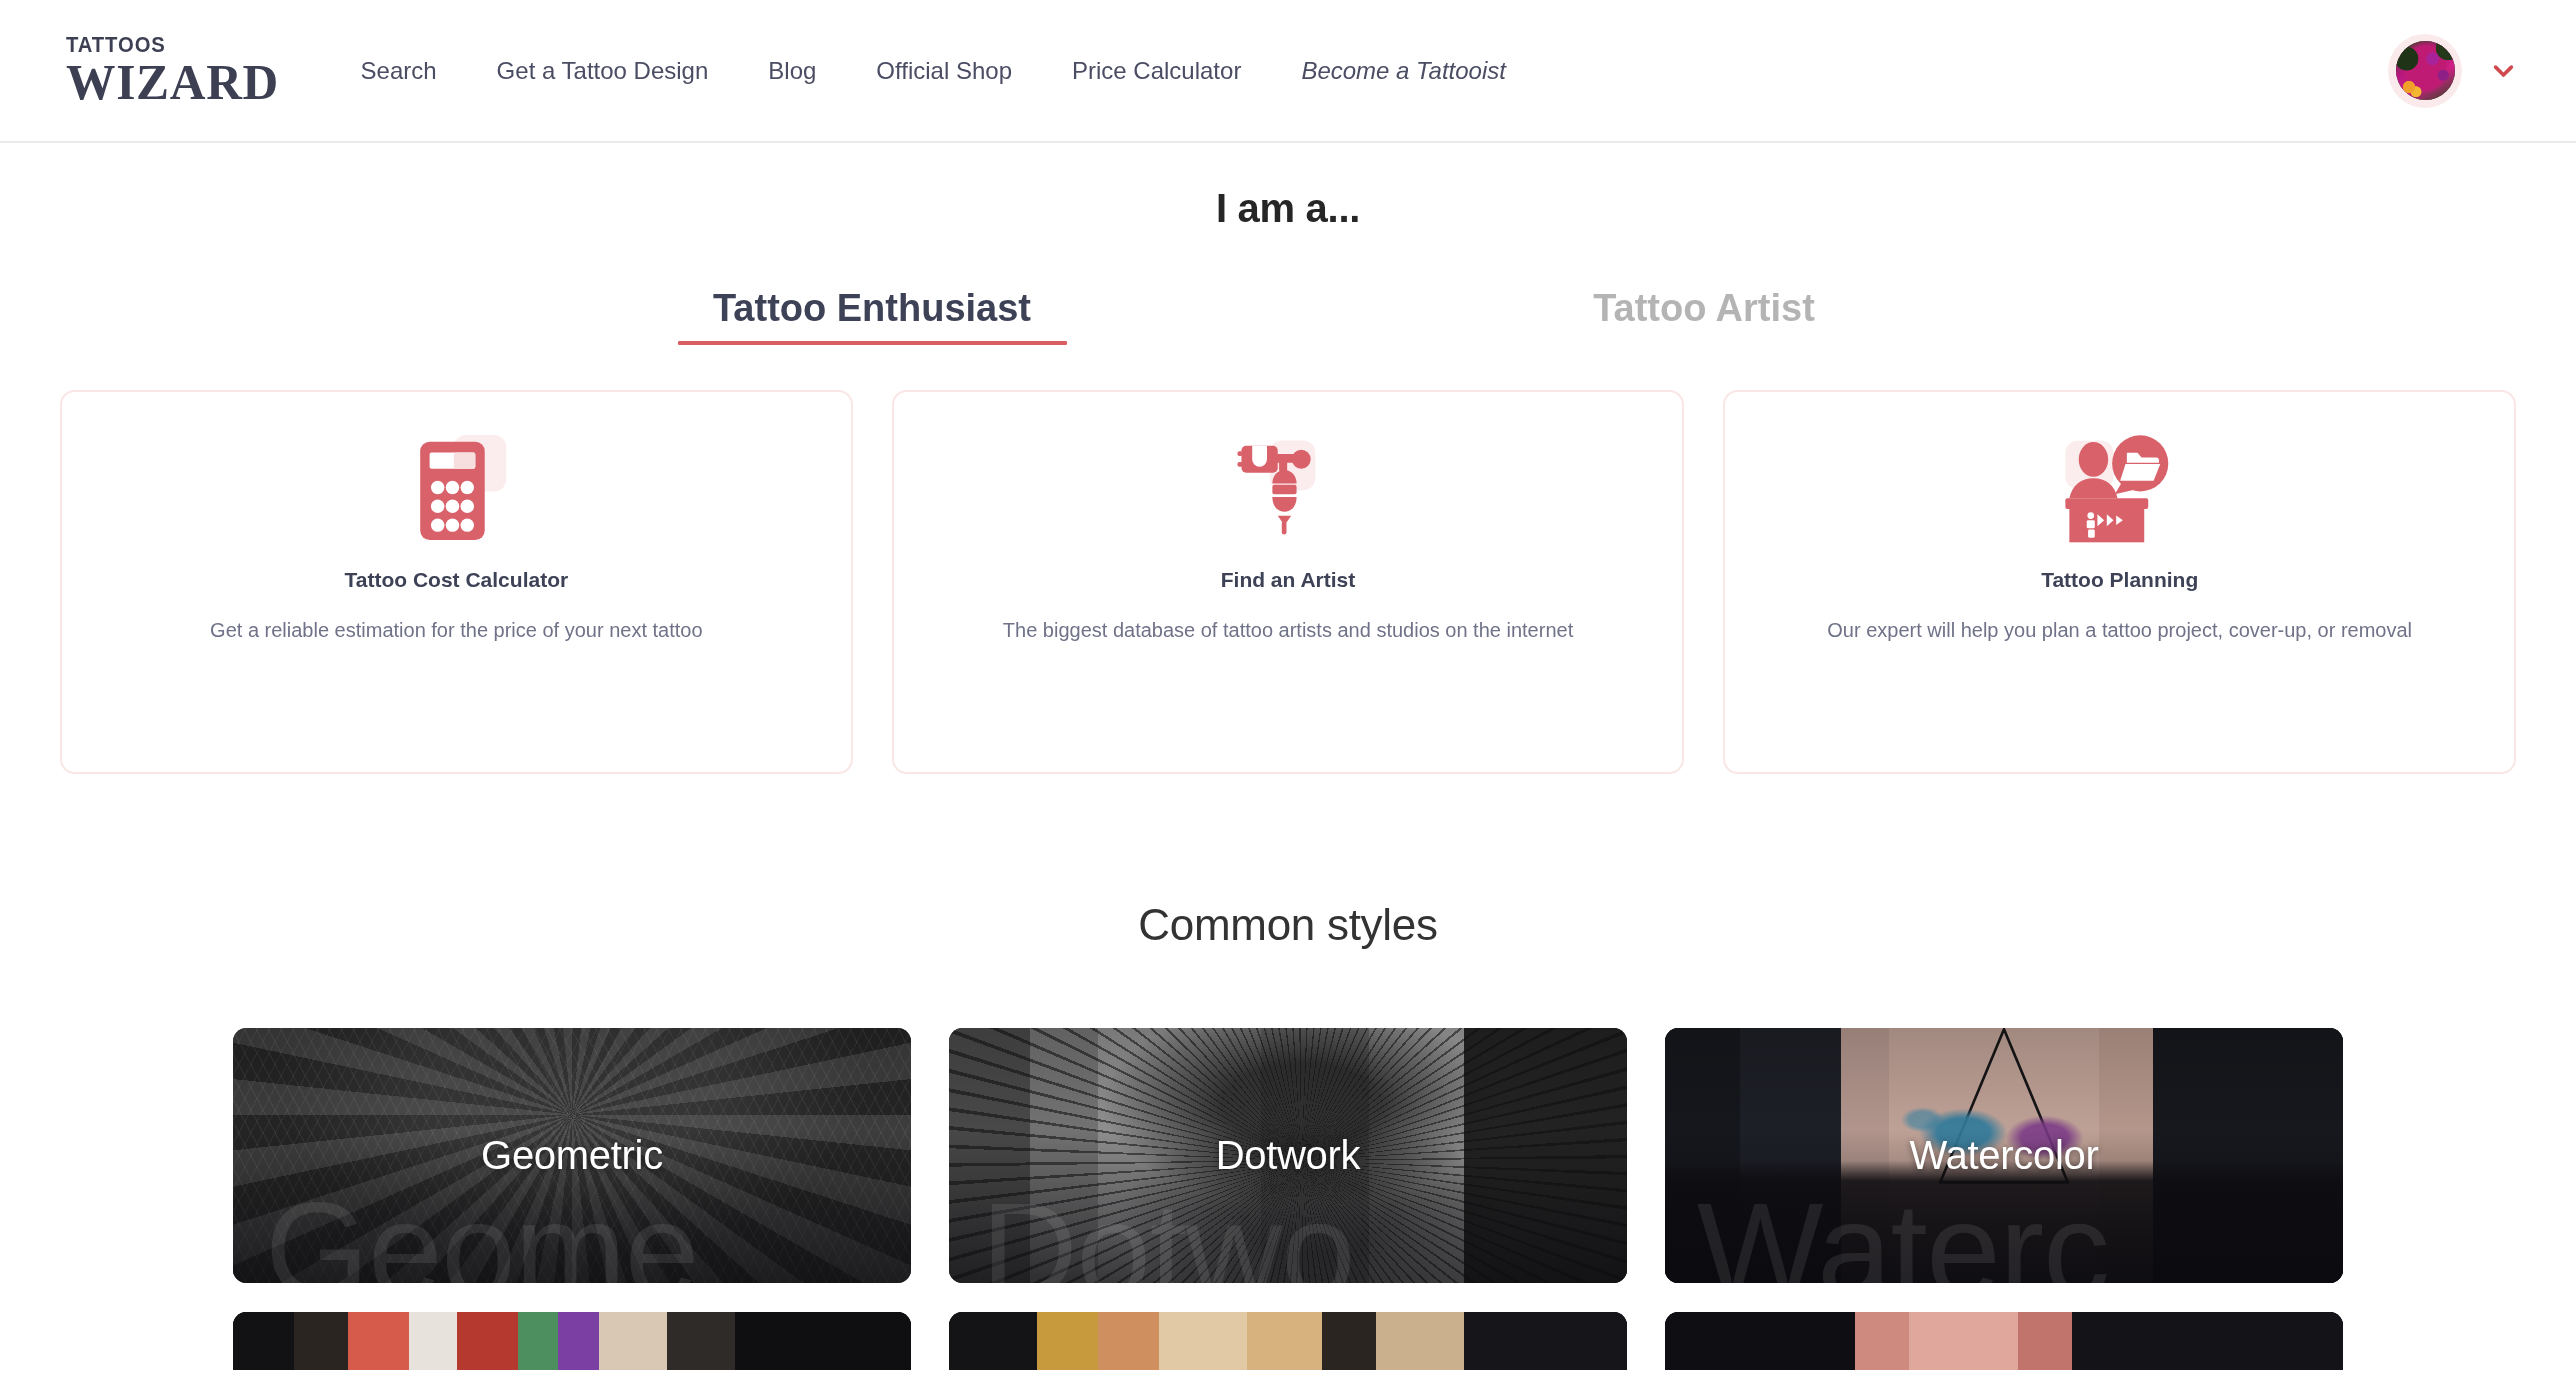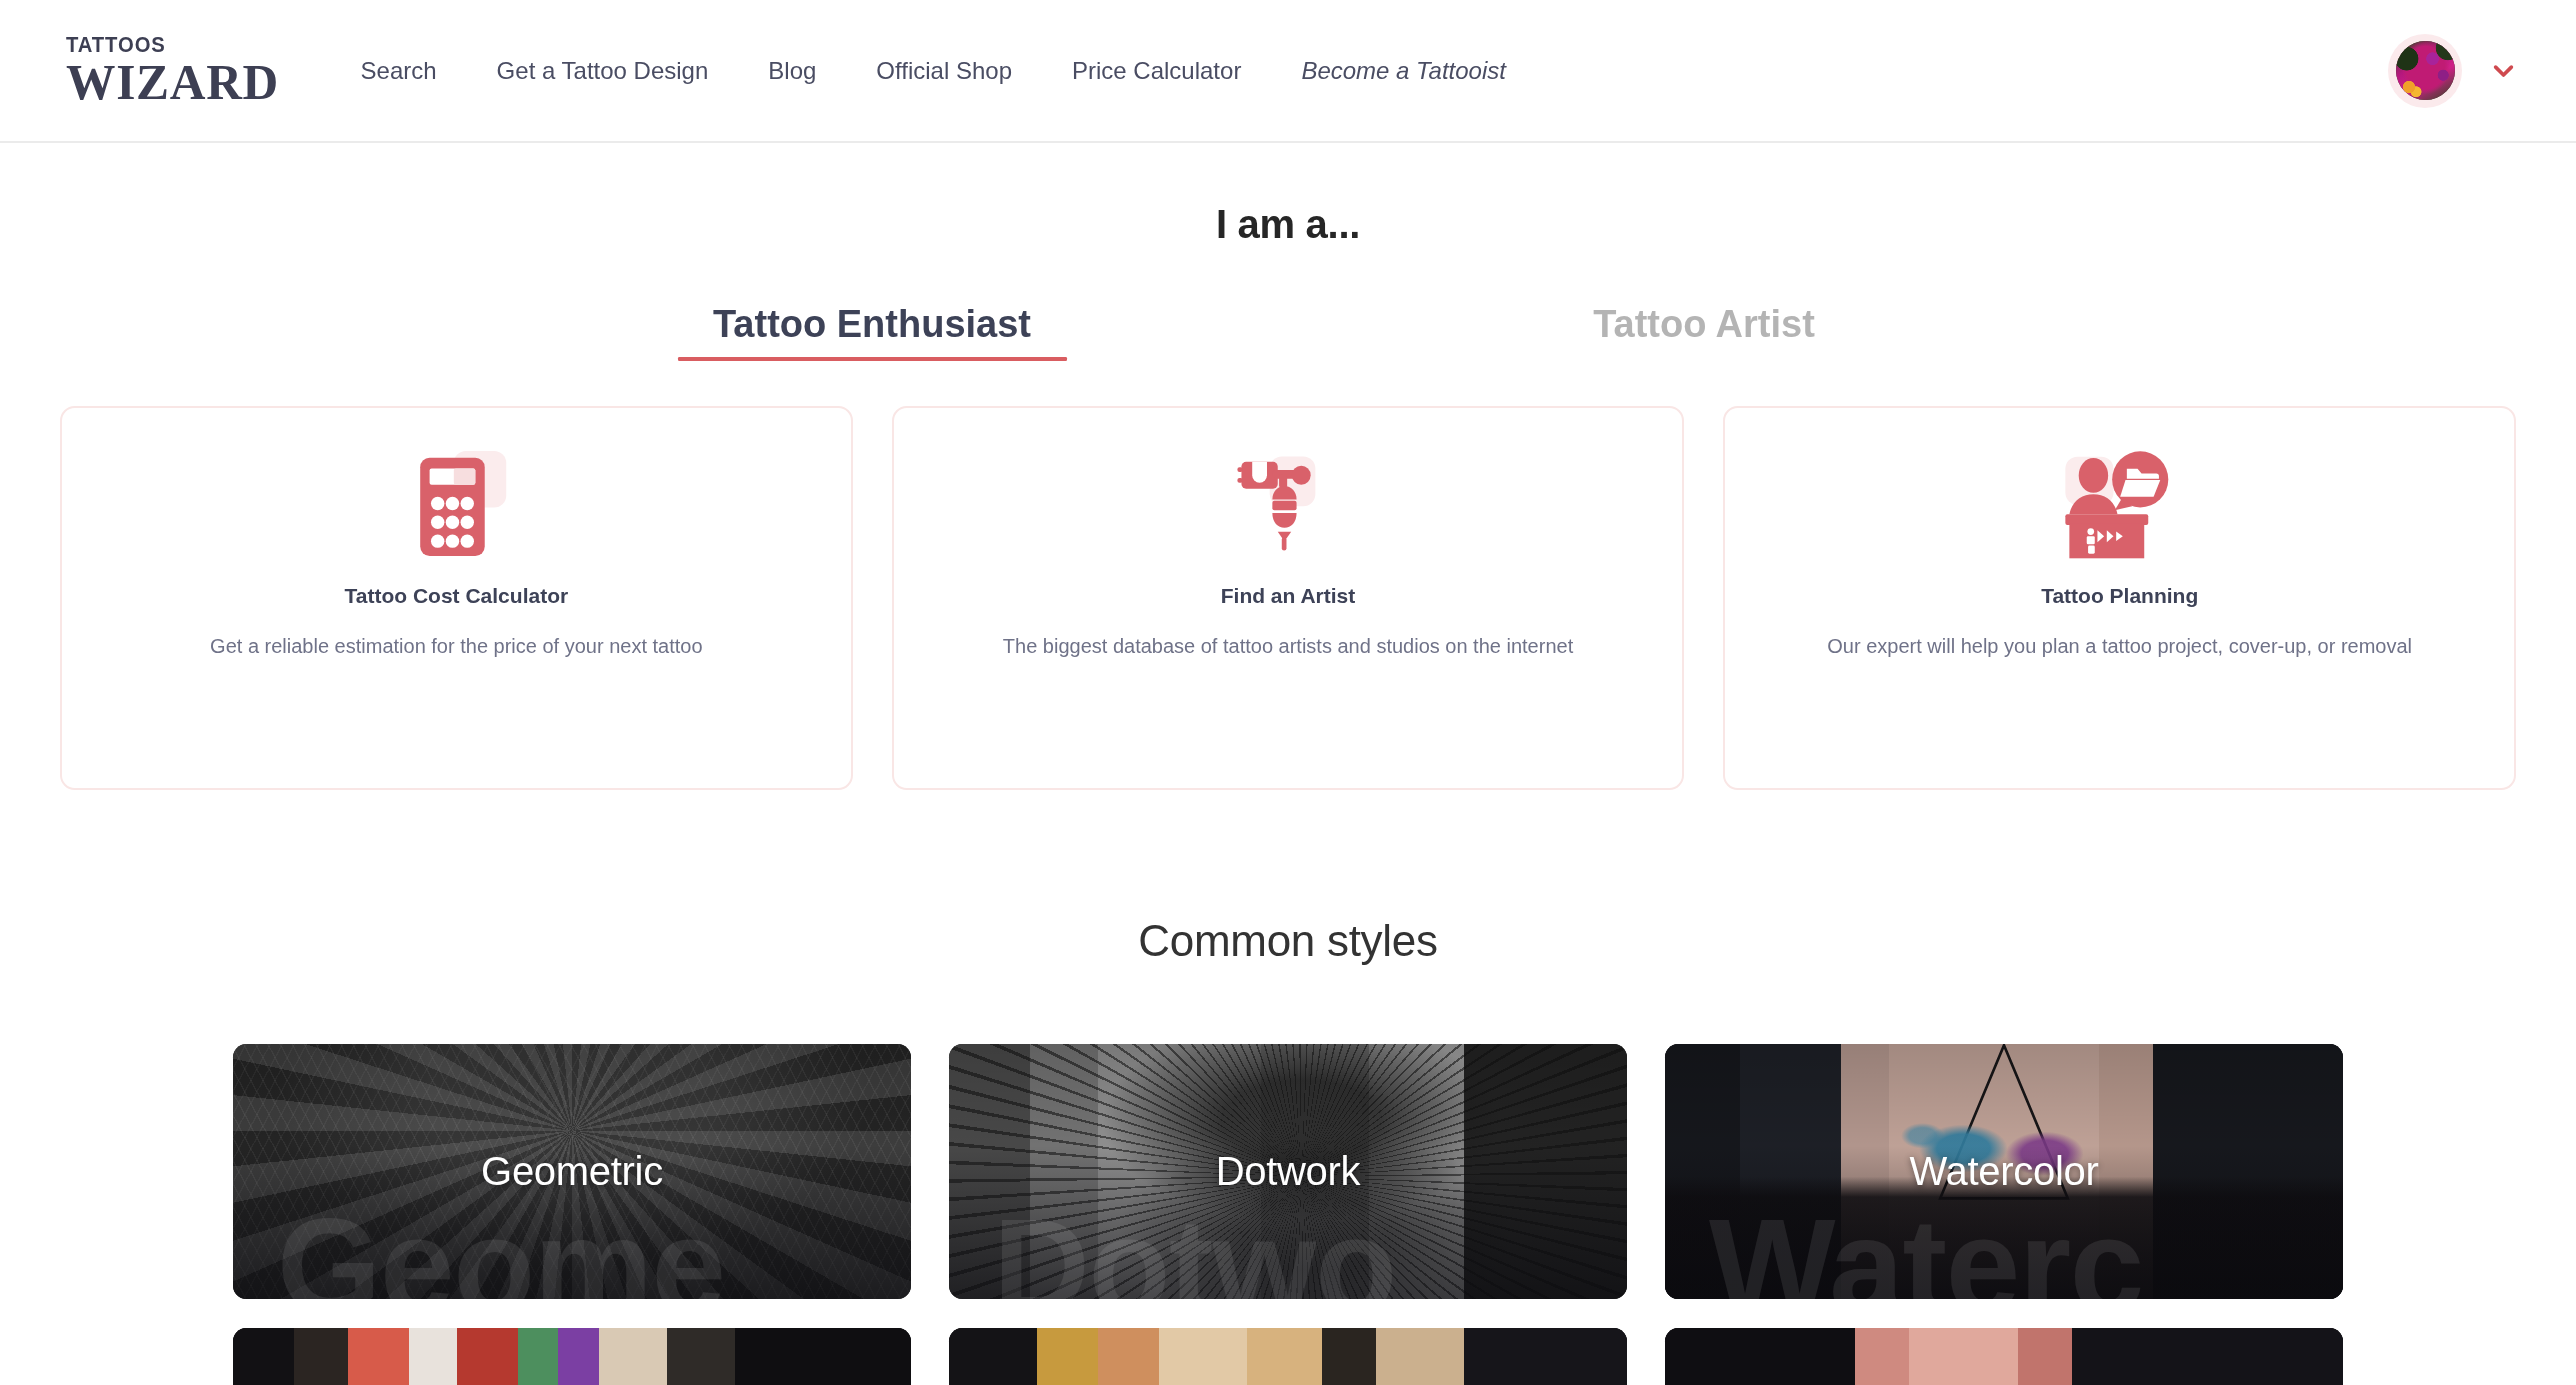--- a/index.html
+++ b/index.html
@@ -124,21 +124,21 @@
 
   .chevron-down {
     width: 27px;
     height: 27px;
     cursor: pointer;
     display: block;
   }
 
   
   .section-iam {
-    padding-top: 59px;
+    padding-top: 43px;
   }
   .iam-title {
     text-align: center;
     font-size: 40px;
     font-weight: 700;
     color: #262626;
     letter-spacing: -0.3px;
   }
 
   .role-tabs {
@@ -259,24 +259,24 @@
     position: absolute;
     inset: 0;
   }
   .style-scrim {
     position: absolute;
     inset: 0;
     background: linear-gradient(180deg, rgba(0,0,0,0.30) 0%, rgba(0,0,0,0.18) 40%, rgba(10,10,14,0.72) 100%);
   }
   .style-ghost {
     position: absolute;
-    left: 44px;
+    left: 32px;
     bottom: -43px;
     font-size: 134px;
-    font-weight: 700;
+    font-weight: 400;
     color: rgba(255,255,255,0.09);
     white-space: nowrap;
     letter-spacing: -1.3px;
     pointer-events: none;
   }
   .style-label {
     position: relative;
     z-index: 3;
     color: #ffffff;
     font-size: 40px;

